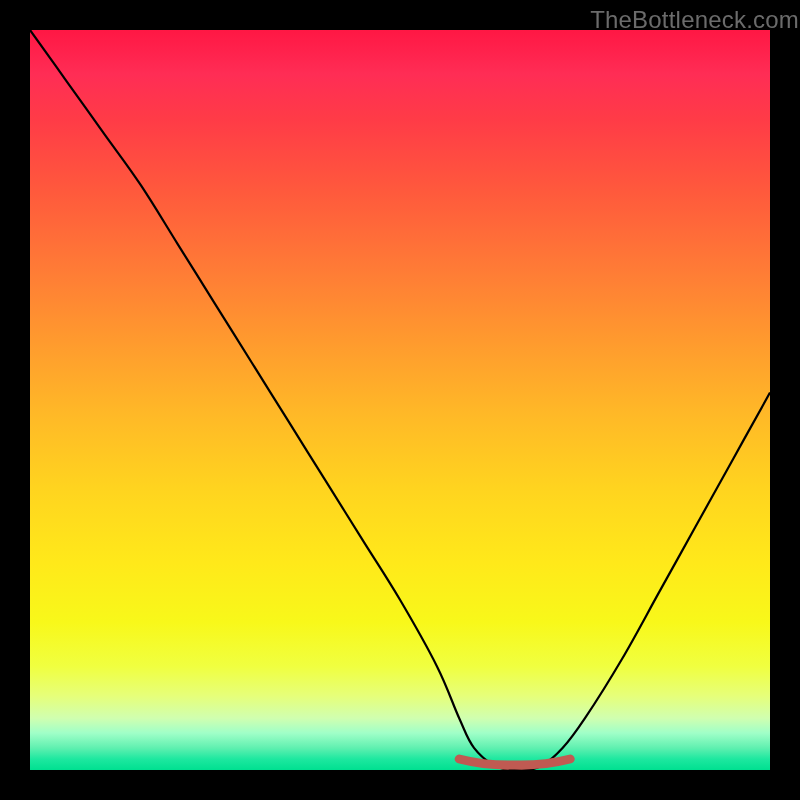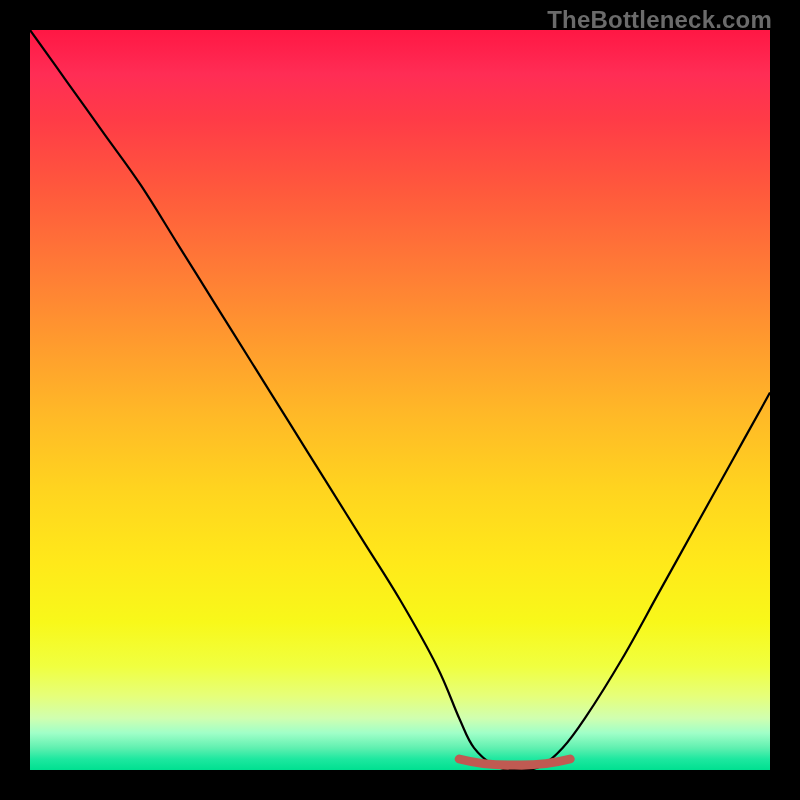--- a/index.html
+++ b/index.html
@@ -40,25 +40,25 @@
       #d0ffb0 93%,
       #a0ffc8 95%,
       #60f0b0 97%,
       #1ee8a0 98.5%,
       #00e090 100%
     );
   }
   .watermark {
     position: absolute;
     top: 6px;
-    right: 28px;
+    right: 1px;
     color: #6b6b6b;
     font-size: 24px;
     letter-spacing: 0.2px;
-    font-weight: 700;
+    font-weight: 400;
   }
   svg.curve {
     position: absolute;
     left: 0;
     top: 0;
     width: 100%;
     height: 100%;
   }
   .marker {
     stroke: #c05a52;

